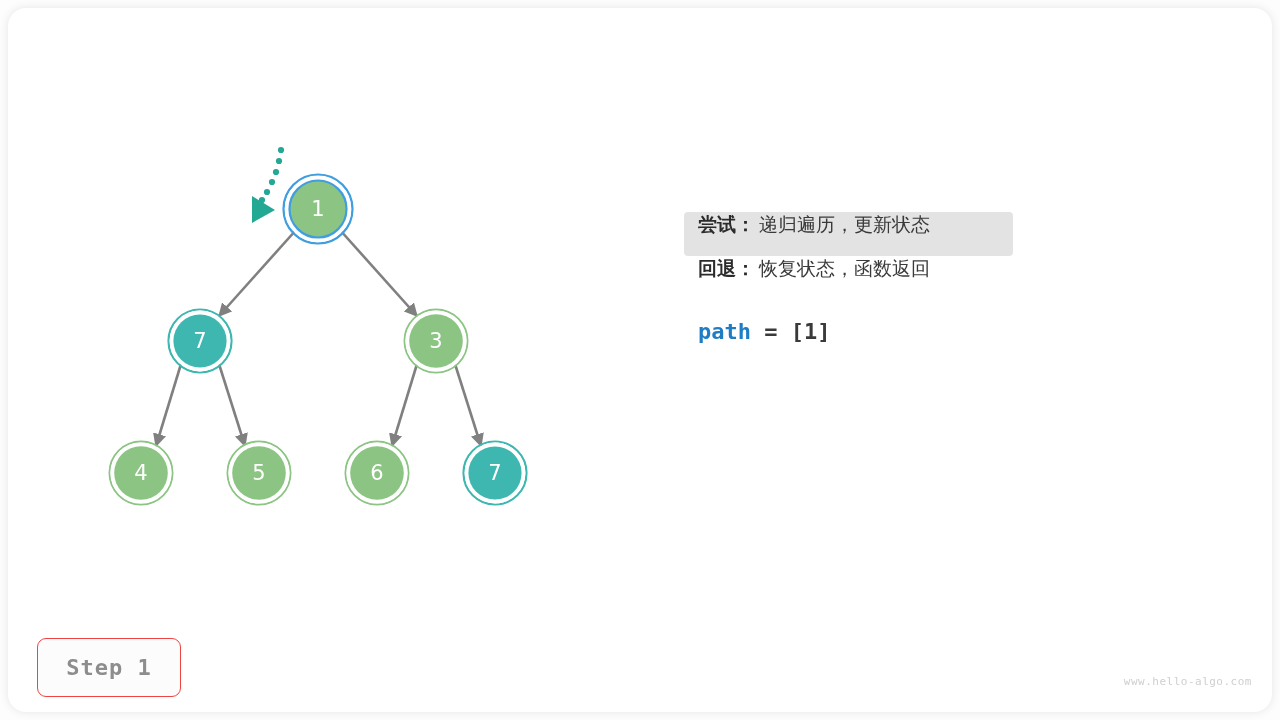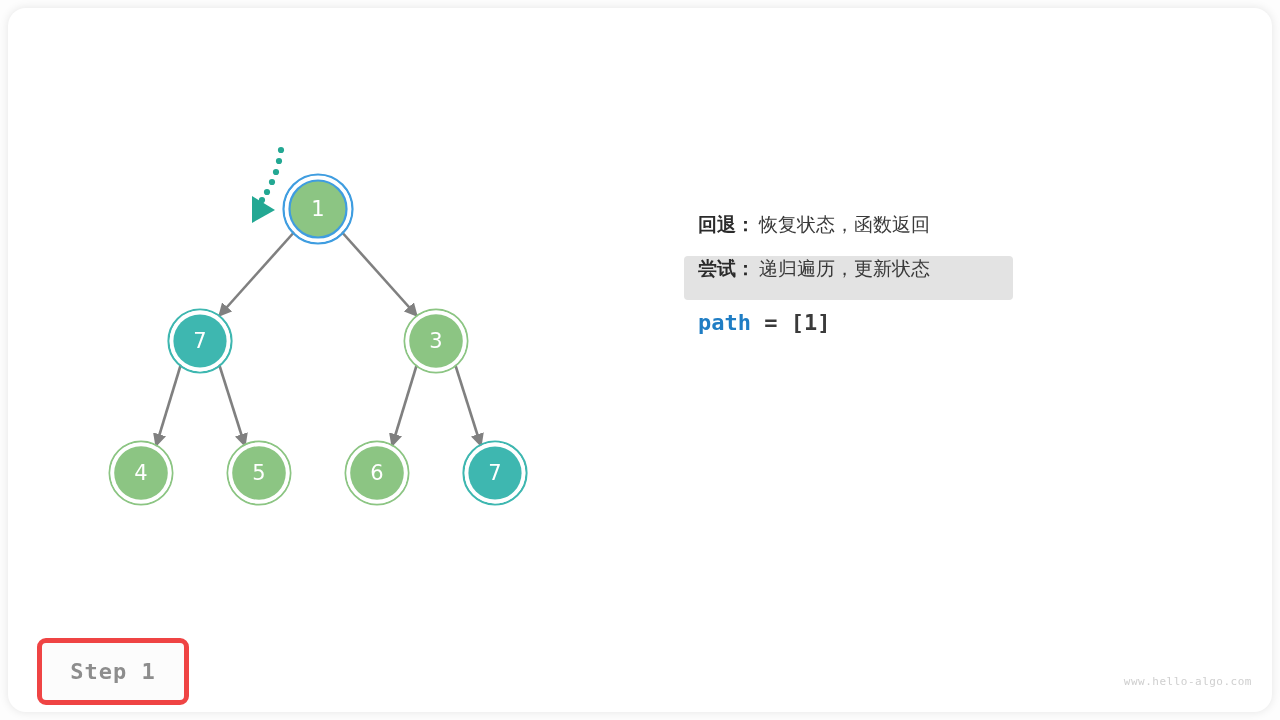--- a/index.html
+++ b/index.html
@@ -74,21 +74,21 @@
     font-size: 19px;
     color: #3a3a3a;
     margin-left: 4px;
   }
 
   .code-row {
     height: 44px;
     padding: 0 14px;
     box-sizing: border-box;
     display: flex;
-    align-items: center;
+    align-items: flex-end;
     white-space: pre;
     font-family: "DejaVu Sans Mono", "Liberation Mono", monospace;
     font-size: 22px;
   }
   .code-row.spacer { height: 74px; }
   .var-path {
     color: #1f7dc4;
     font-weight: bold;
   }
   .var-res {
@@ -100,21 +100,21 @@
     font-weight: bold;
   }
 
   
   #step-badge {
     position: absolute;
     left: 37px;
     top: 638px;
     width: 142px;
     height: 57px;
-    border: 5px solid #ef4444;
+    border: 1px solid #ef4444;
     border-radius: 9px;
     background: #fcfcfc;
     display: flex;
     align-items: center;
     justify-content: center;
     font-family: "DejaVu Sans Mono", "Liberation Mono", monospace;
     font-size: 22px;
     font-weight: bold;
     color: #8d8d8d;
     letter-spacing: 1px;
@@ -208,30 +208,30 @@
     <g>
       <circle cx="495" cy="473" r="31.5" fill="none" stroke="#3eb7b0" stroke-width="2.2"></circle>
       <circle cx="495" cy="473" r="28.8" fill="none" stroke="#ffffff" stroke-width="3.2"></circle>
       <circle cx="495" cy="473" r="26.6" fill="#3eb7b0"></circle>
       <text class="node-label" x="495" y="473" text-anchor="middle" dominant-baseline="central">7</text>
     </g>
   </svg>
 
   <div id="panel">
 
+    <div class="desc-row highlight">
+      <span class="desc-key">尝试：</span>
+      <span class="desc-val">递归遍历，更新状态</span>
+    </div>
+
     <div class="desc-row">
       <span class="desc-key">回退：</span>
       <span class="desc-val">恢复状态，函数返回</span>
     </div>
 
-    <div class="desc-row highlight">
-      <span class="desc-key">尝试：</span>
-      <span class="desc-val">递归遍历，更新状态</span>
-    </div>
-
     <div class="code-row">
       <span class="var-path">path</span>
       <span class="code-rest"> = [1]</span>
     </div>
 
     <div class="code-row spacer"></div>
 
   </div>
 
   <div id="step-badge">

